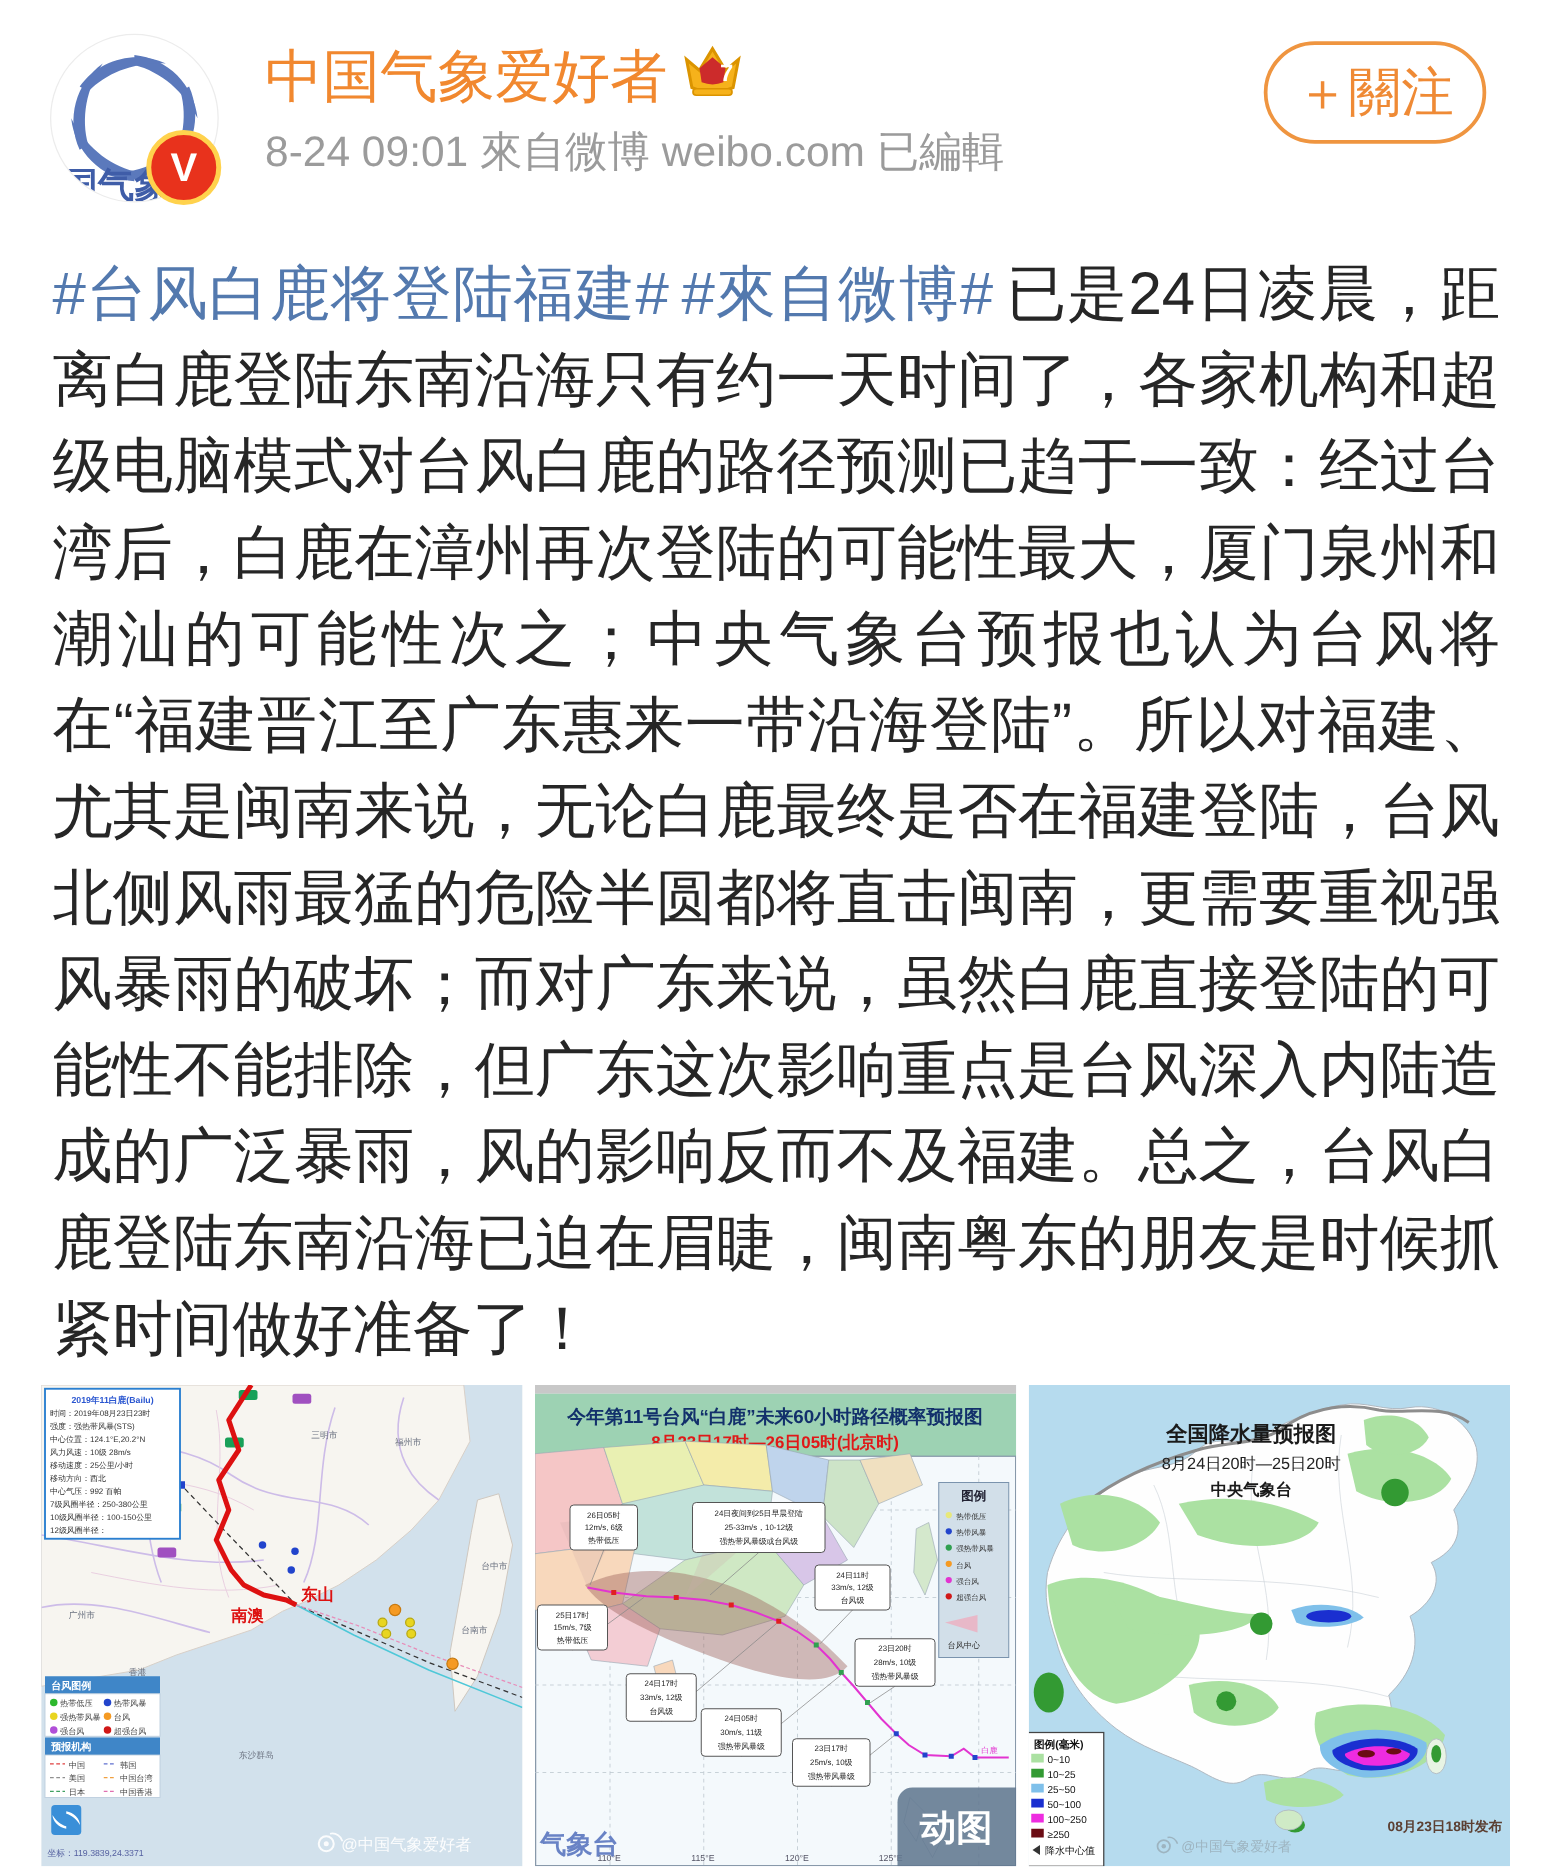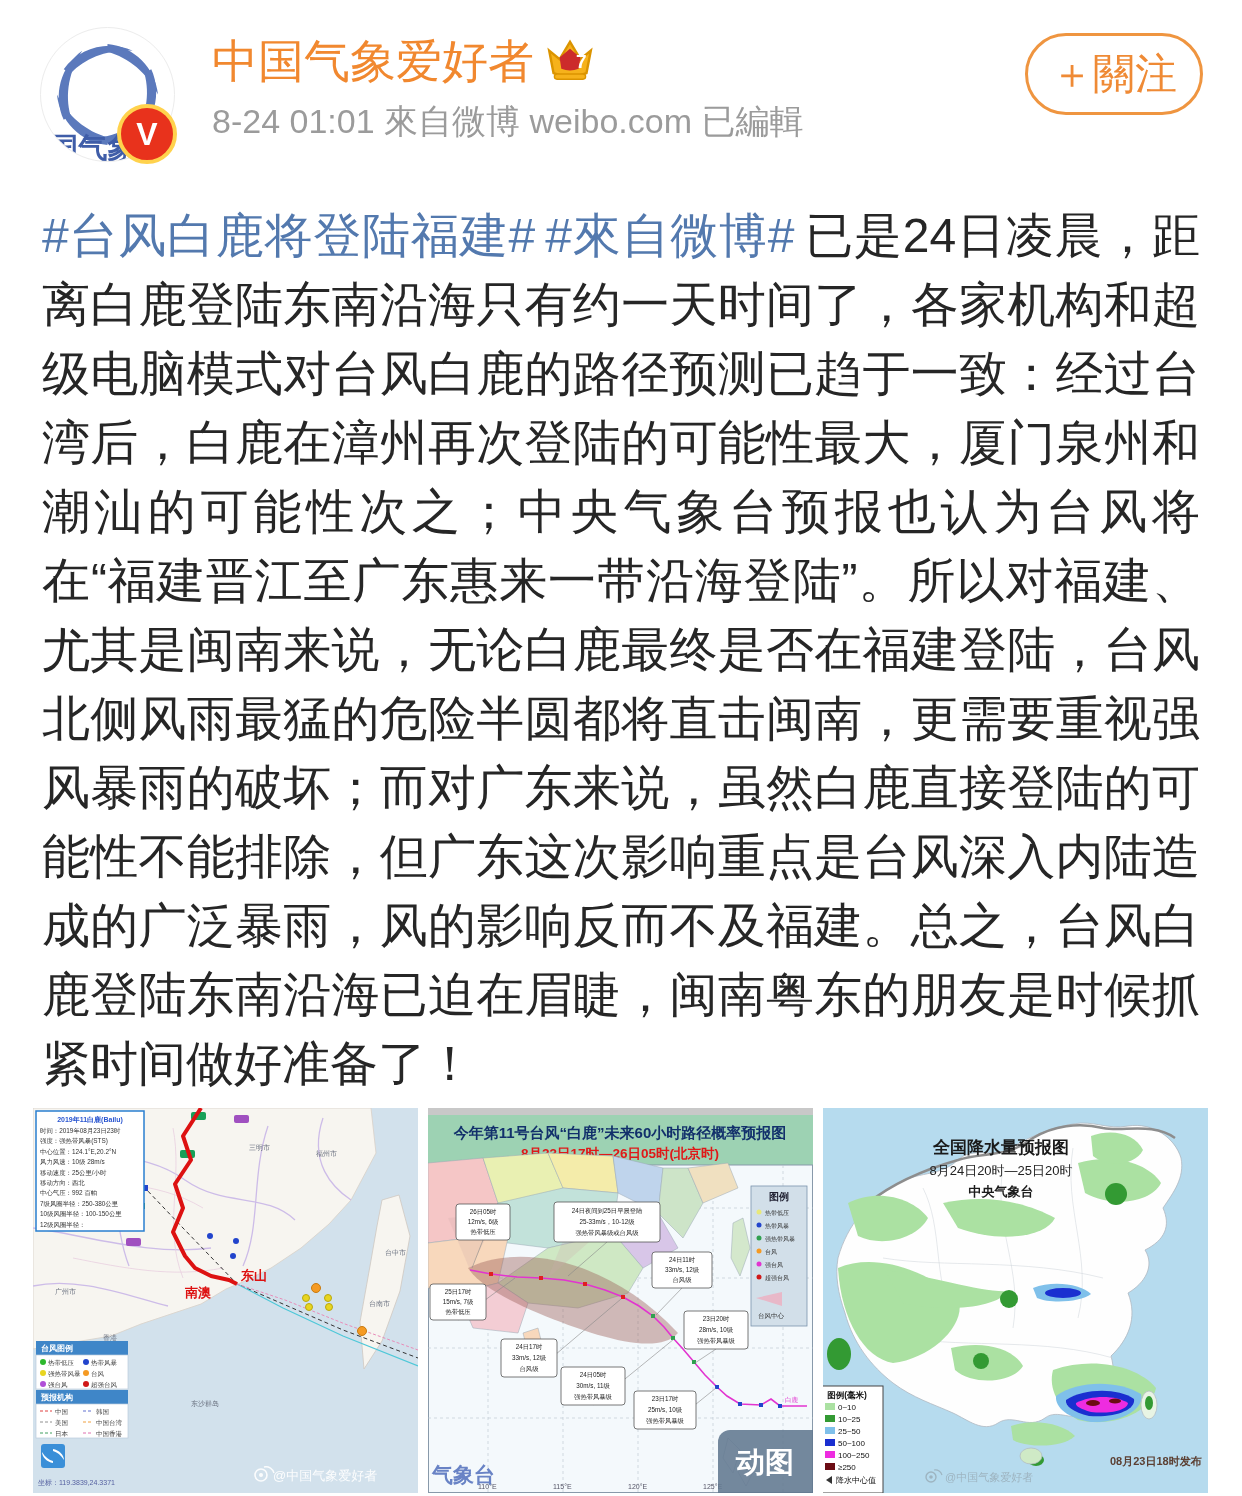--- a/index.html
+++ b/index.html
@@ -9,25 +9,25 @@
 
   
   .post-header{position:relative;padding:27px 40px 0 40px;height:140px;}
   .avatar{position:absolute;left:40px;top:27px;width:133px;height:133px;}
   .avatar-circle{width:133px;height:133px;border-radius:50%;background:#fff;
                  border:1px solid #ececec;overflow:hidden;}
   .v-badge{position:absolute;right:-4px;bottom:-4px;width:52px;height:52px;border-radius:50%;
            background:#e8321c;border:4px solid #ffd24d;color:#fff;font-weight:bold;font-size:32px;
            display:flex;align-items:center;justify-content:center;}
   .user-info{margin-left:172px;padding-top:8px;}
-  .user-name-row{display:flex;align-items:center;gap:10px;}
+  .user-name-row{display:flex;align-items:flex-start;gap:10px;}
   .user-name{font-size:46px;color:#f1882f;font-weight:500;line-height:52px;}
   .crown{width:52px;height:46px;}
   .post-meta{margin-top:12px;font-size:34px;color:#9b9b9b;}
-  .follow-btn{position:absolute;right:39px;top:33px;width:172px;height:76px;background:#fff;
+  .follow-btn{position:absolute;right:53px;top:33px;width:172px;height:76px;background:#fff;
               border:3px solid #ef9540;border-radius:42px;color:#ef8a35;font-size:42px;
               display:flex;align-items:center;justify-content:center;}
 
   
   .post-text{margin:34px 42px 0 42px;font-size:48px;line-height:69px;color:#262626;
              text-align:justify;word-break:break-all;}
   .hashtag{color:#5379ae;margin-right:10px;}
 
   
   .images-row{margin:10px 33px 0 33px;display:flex;gap:10px;}
@@ -62,21 +62,21 @@
     <div class="user-info">
       <div class="user-name-row">
         <span class="user-name">中国气象爱好者</span>
         <svg class="crown" viewBox="0 0 30 26">
           <path d="M3 7 L9 12 L15 2 L21 12 L27 7 L24.5 20 Q15 24 5.5 20 Z" fill="#f6b21b" stroke="#db9400" stroke-width="1.4"></path>
           <path d="M9 11 L15 6 L21 11 L20 17.5 Q15 19.5 10 17.5 Z" fill="#cc2b2b"></path>
           <text x="18.5" y="17" font-size="11" font-weight="bold" fill="#fff">7</text>
           <rect x="6" y="20.5" width="18" height="3" rx="1.5" fill="#f6b21b" stroke="#db9400" stroke-width="0.8"></rect>
         </svg>
       </div>
-      <div class="post-meta">8-24 01:01  來自微博 weibo.com  已編輯</div>
+      <div class="post-meta">8-24 09:01  來自微博 weibo.com  已編輯</div>
     </div>
 
     <div class="follow-btn">＋關注</div>
   </div>
 
   <div class="post-text"><span class="hashtag">#台风白鹿将登陆福建#</span><span class="hashtag">#來自微博#</span><span>已是24日凌晨，距离白鹿登陆东南沿海只有约一天时间了，各家机构和超级电脑模式对台风白鹿的路径预测已趋于一致：经过台湾后，白鹿在漳州再次登陆的可能性最大，厦门泉州和潮汕的可能性次之；中央气象台预报也认为台风将在“福建晋江至广东惠来一带沿海登陆”。所以对福建、尤其是闽南来说，无论白鹿最终是否在福建登陆，台风北侧风雨最猛的危险半圆都将直击闽南，更需要重视强风暴雨的破坏；而对广东来说，虽然白鹿直接登陆的可能性不能排除，但广东这次影响重点是台风深入内陆造成的广泛暴雨，风的影响反而不及福建。总之，台风白鹿登陆东南沿海已迫在眉睫，闽南粤东的朋友是时候抓紧时间做好准备了！</span></div>
 
   <div class="images-row">
 
     <div class="thumb">

